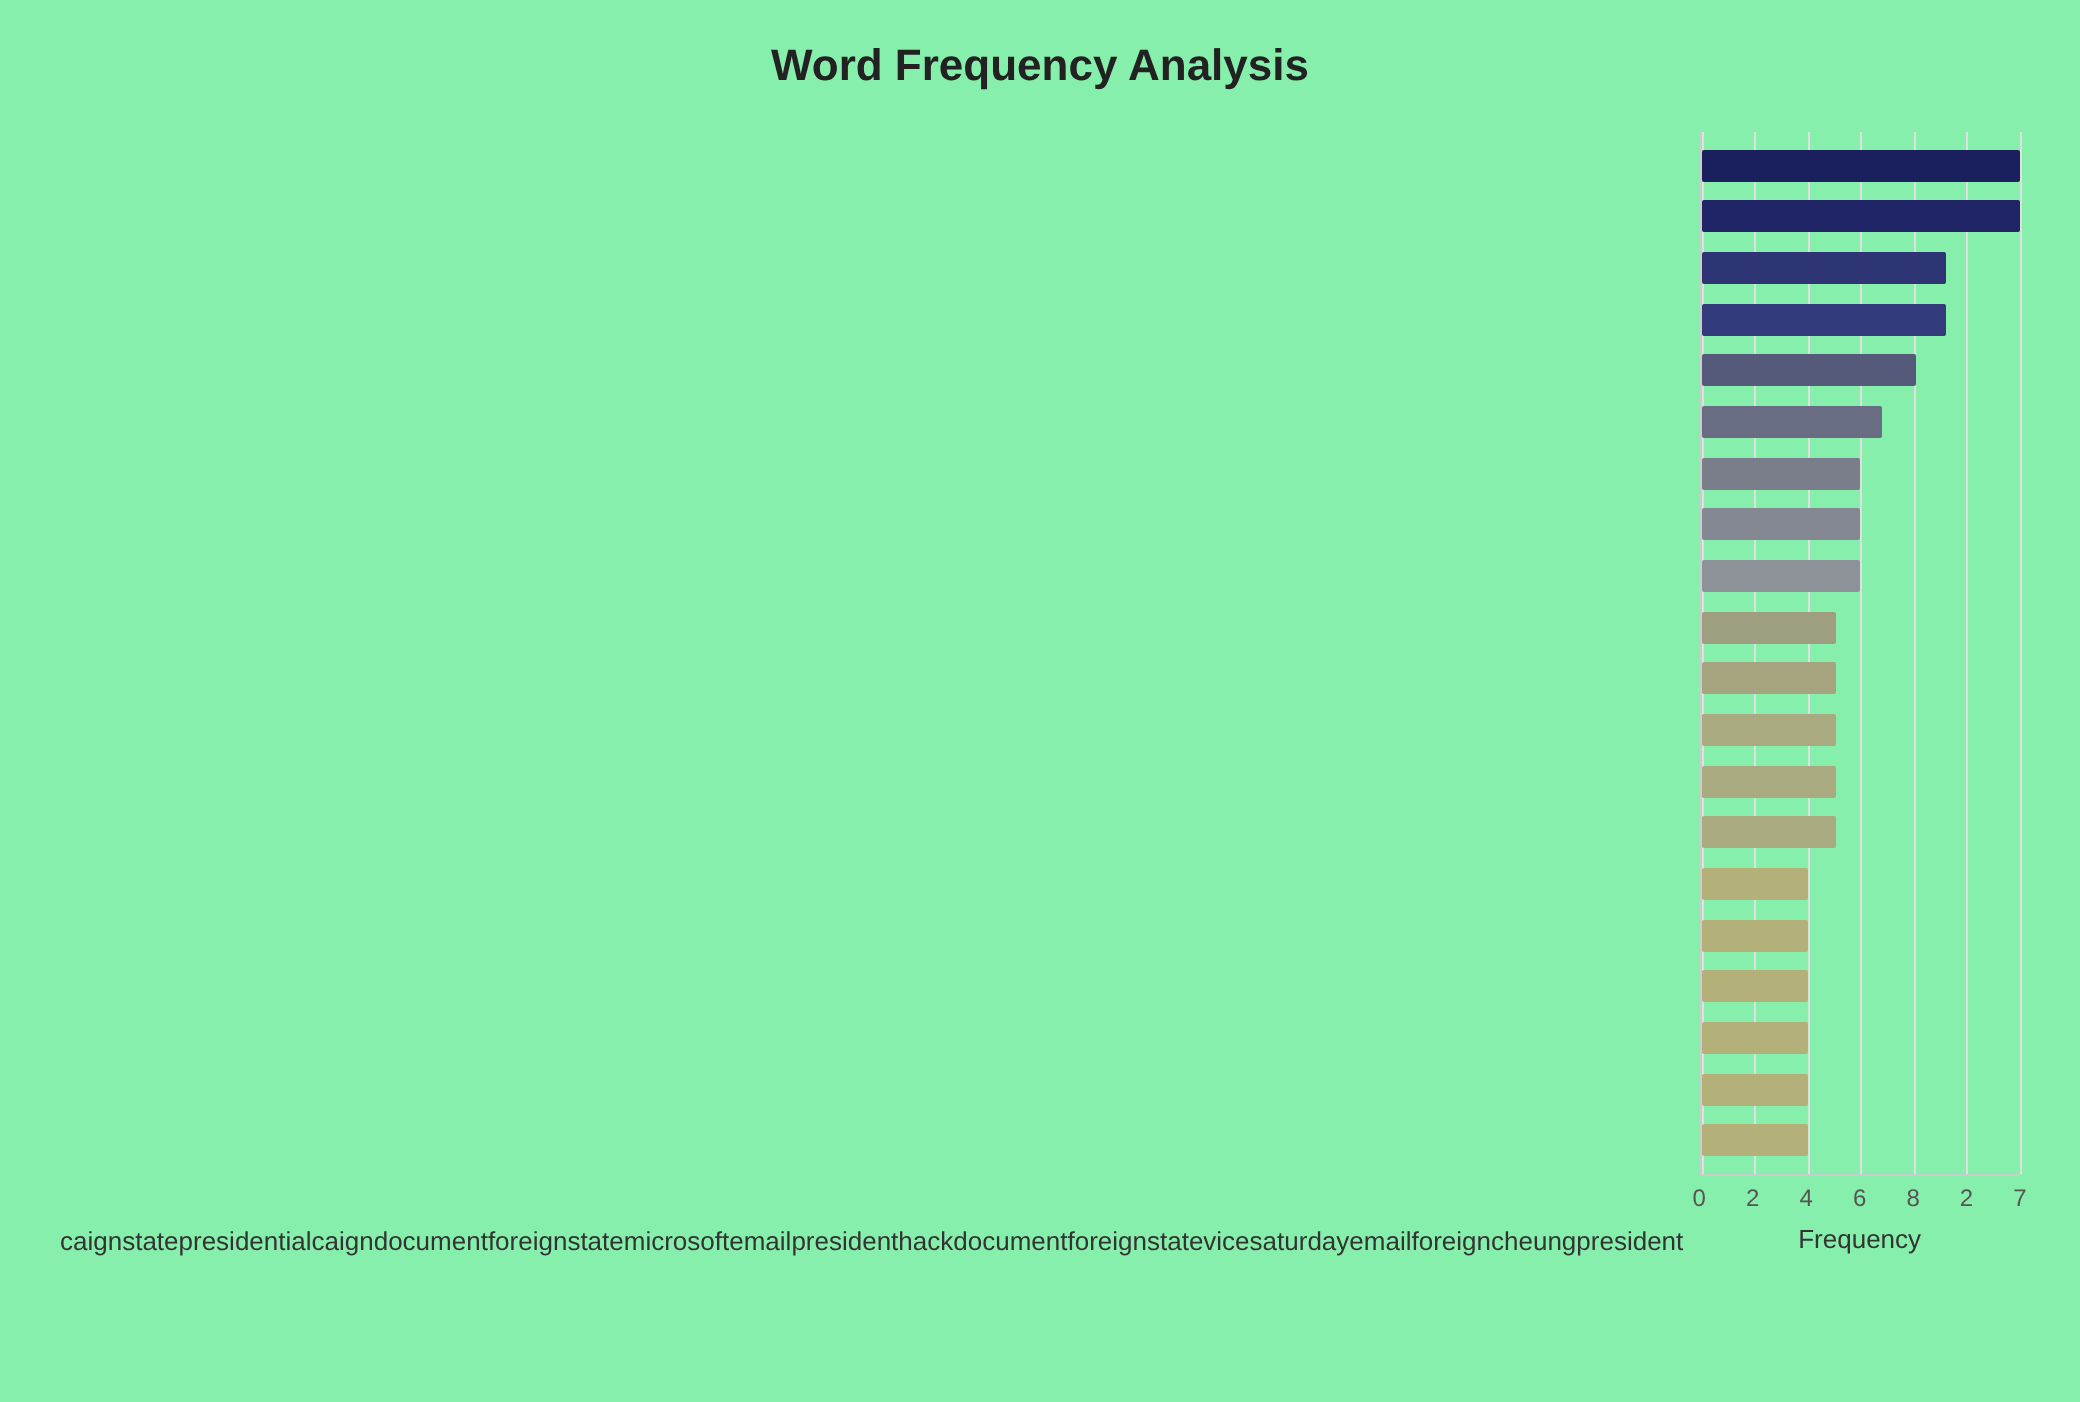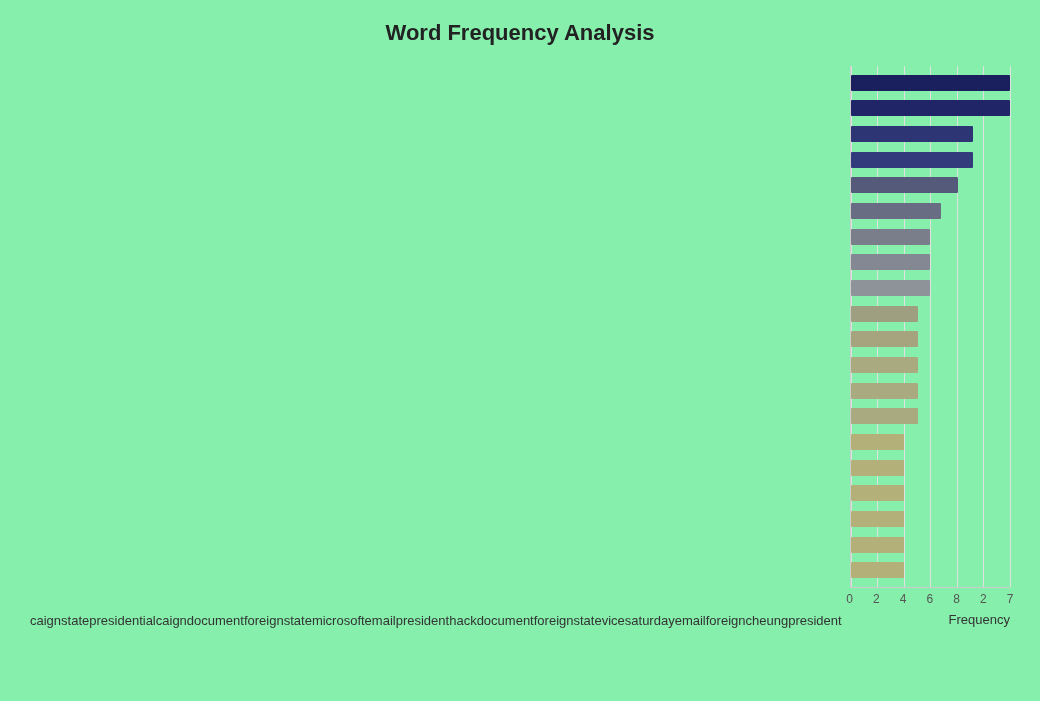--- a/index.html
+++ b/index.html
@@ -101,21 +101,21 @@
       height: 100%;
     }
     .x-tick {
       position: absolute;
       top: 4px;
       font-size: 12px;
       color: #555;
       transform: translateX(-50%);
     }
     .x-label {
-      text-align: right;
+      text-align: center;
       font-size: 13px;
       color: #333;
       margin-top: 24px;
     }
   </style>
 </head>
 <body>
 
 <div class="chart-container">
   <div class="chart-title">Word Frequency Analysis</div>

